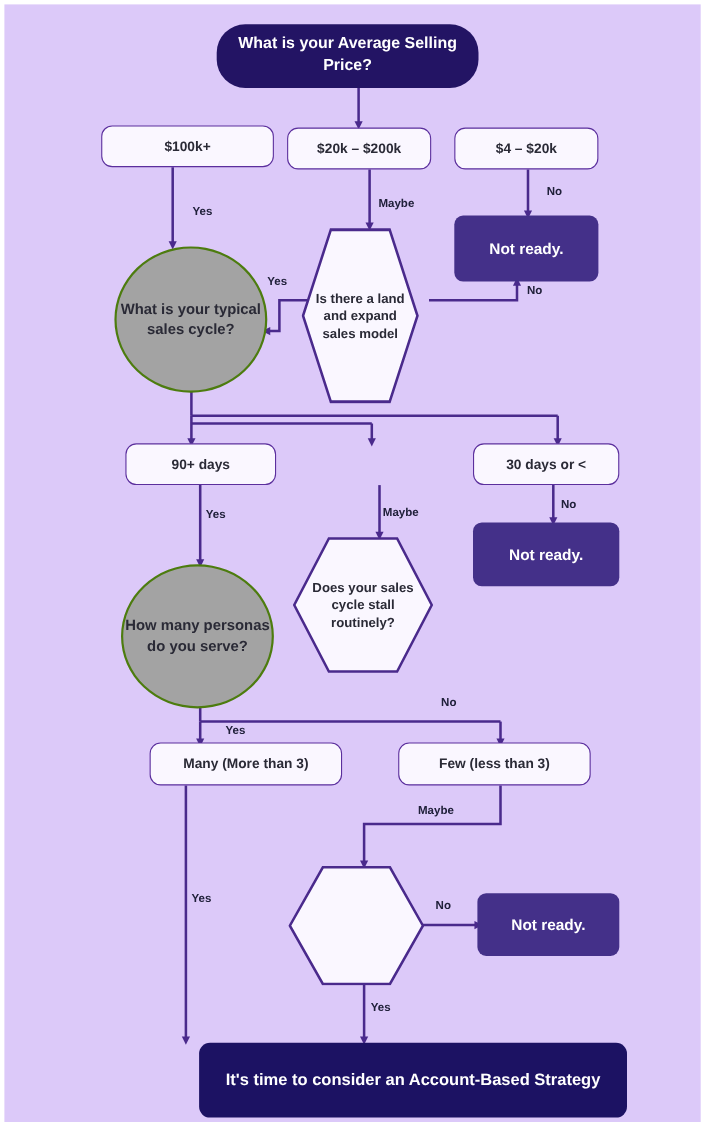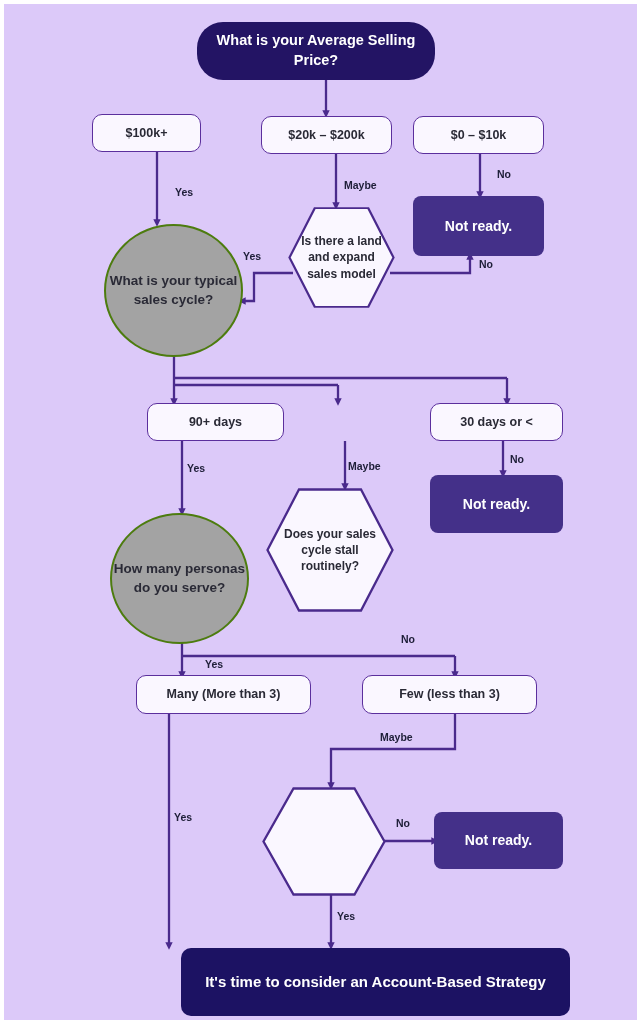--- a/index.html
+++ b/index.html
@@ -165,48 +165,48 @@
   <div class="lbl" style="left:397px;top:629px;">No</div>
   <div class="lbl" style="left:376px;top:727px;">Maybe</div>
   <div class="lbl" style="left:392px;top:813px;">No</div>
   <div class="lbl" style="left:333px;top:906px;">Yes</div>
   <div class="lbl" style="left:170px;top:807px;">Yes</div>
 
   <div class="node pill" style="left:193px;top:18px;width:238px;height:58px;">
     <span>What is your Average Selling Price?</span>
   </div>
 
-  <div class="node opt" style="left:88px;top:110px;width:109px;height:38px;">
+  <div class="node opt" style="left:88px;top:110px;width:157px;height:38px;">
     <span>$100k+</span>
   </div>
 
   <div class="node opt" style="left:257px;top:112px;width:131px;height:38px;">
     <span>$20k – $200k</span>
   </div>
 
   <div class="node opt" style="left:409px;top:112px;width:131px;height:38px;">
-    <span>$0 – $10k</span>
+    <span>$4 – $20k</span>
   </div>
 
   <div class="node terminal" style="left:409px;top:192px;width:131px;height:60px;">
     <span>Not ready.</span>
   </div>
 
-  <div class="node hex" style="left:284px;top:203px;width:107px;height:101px;">
+  <div class="node hex" style="left:270px;top:203px;width:107px;height:160px;">
     <svg class="hex-shape" viewBox="0 0 107 132" preserveAspectRatio="none">
       <polygon points="26.75,1.5 80.25,1.5 105.5,66 80.25,130.5 26.75,130.5 1.5,66" fill="#faf7ff" stroke="#4a2a8c" stroke-width="2.3"></polygon>
     </svg>
     <span>Is there a land and expand sales model</span>
   </div>
 
   <div class="node circle" style="left:100px;top:220px;width:139px;height:133px;">
     <span>What is your typical sales cycle?</span>
   </div>
 
-  <div class="node opt" style="left:110px;top:399px;width:137px;height:38px;margin-left:33px;">
+  <div class="node opt" style="left:110px;top:399px;width:137px;height:38px;">
     <span>90+ days</span>
   </div>
 
 
   <div class="node opt" style="left:426px;top:399px;width:133px;height:38px;">
     <span>30 days or &lt;</span>
   </div>
 
   <div class="node terminal" style="left:426px;top:471px;width:133px;height:58px;">
     <span>Not ready.</span>

